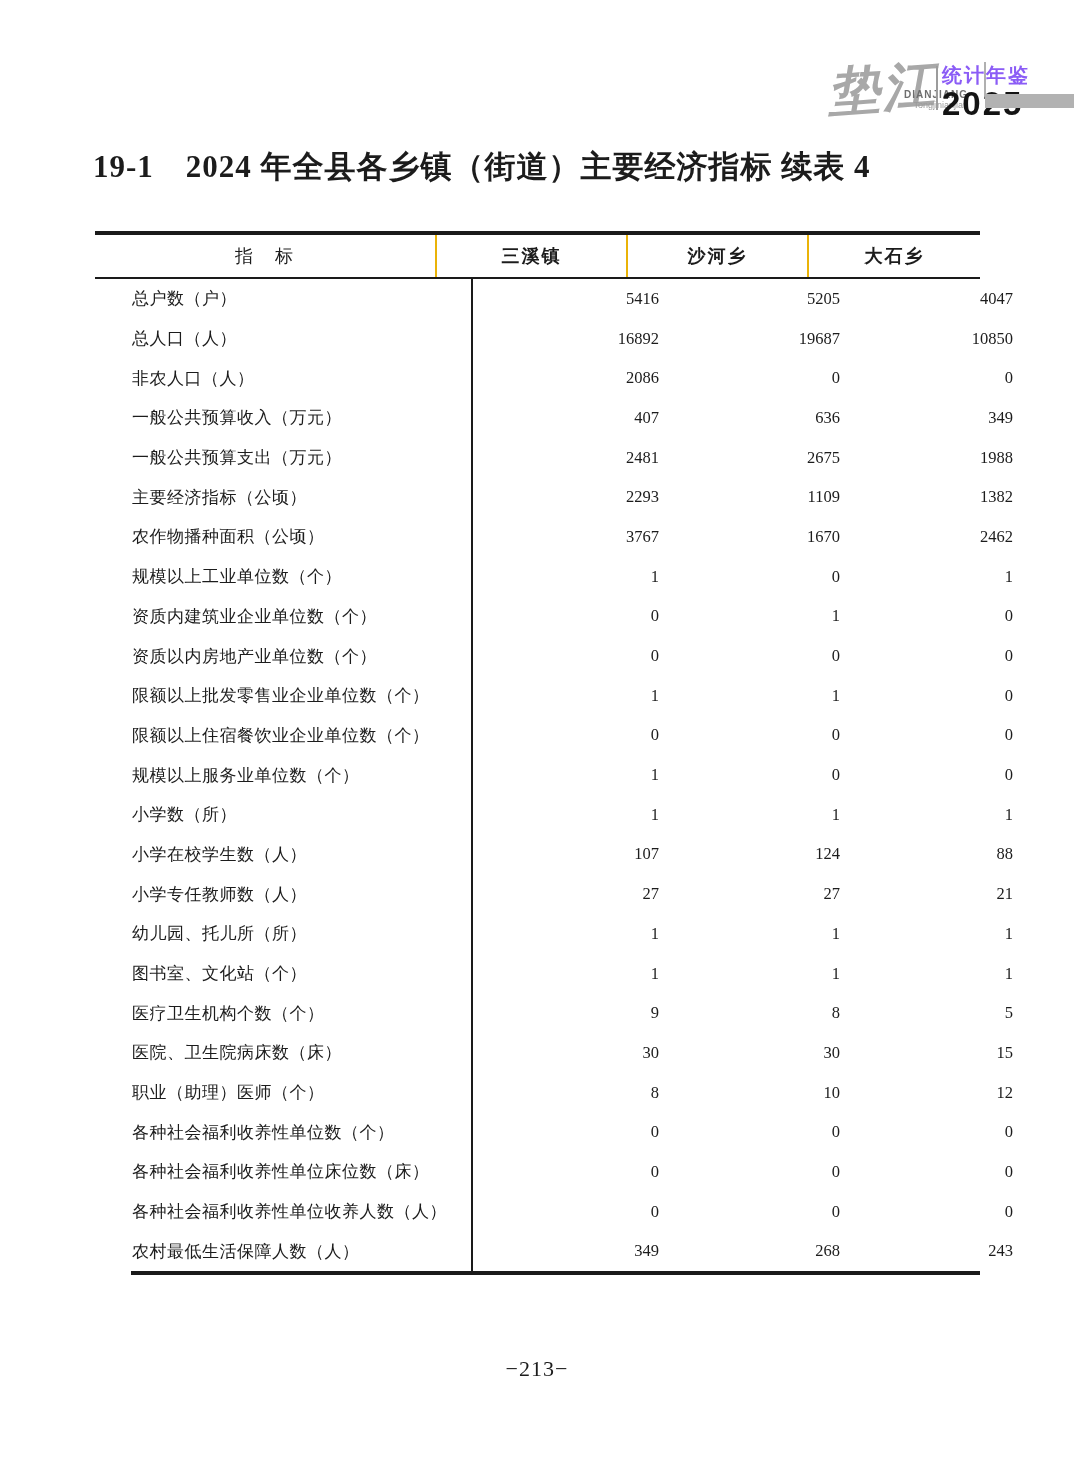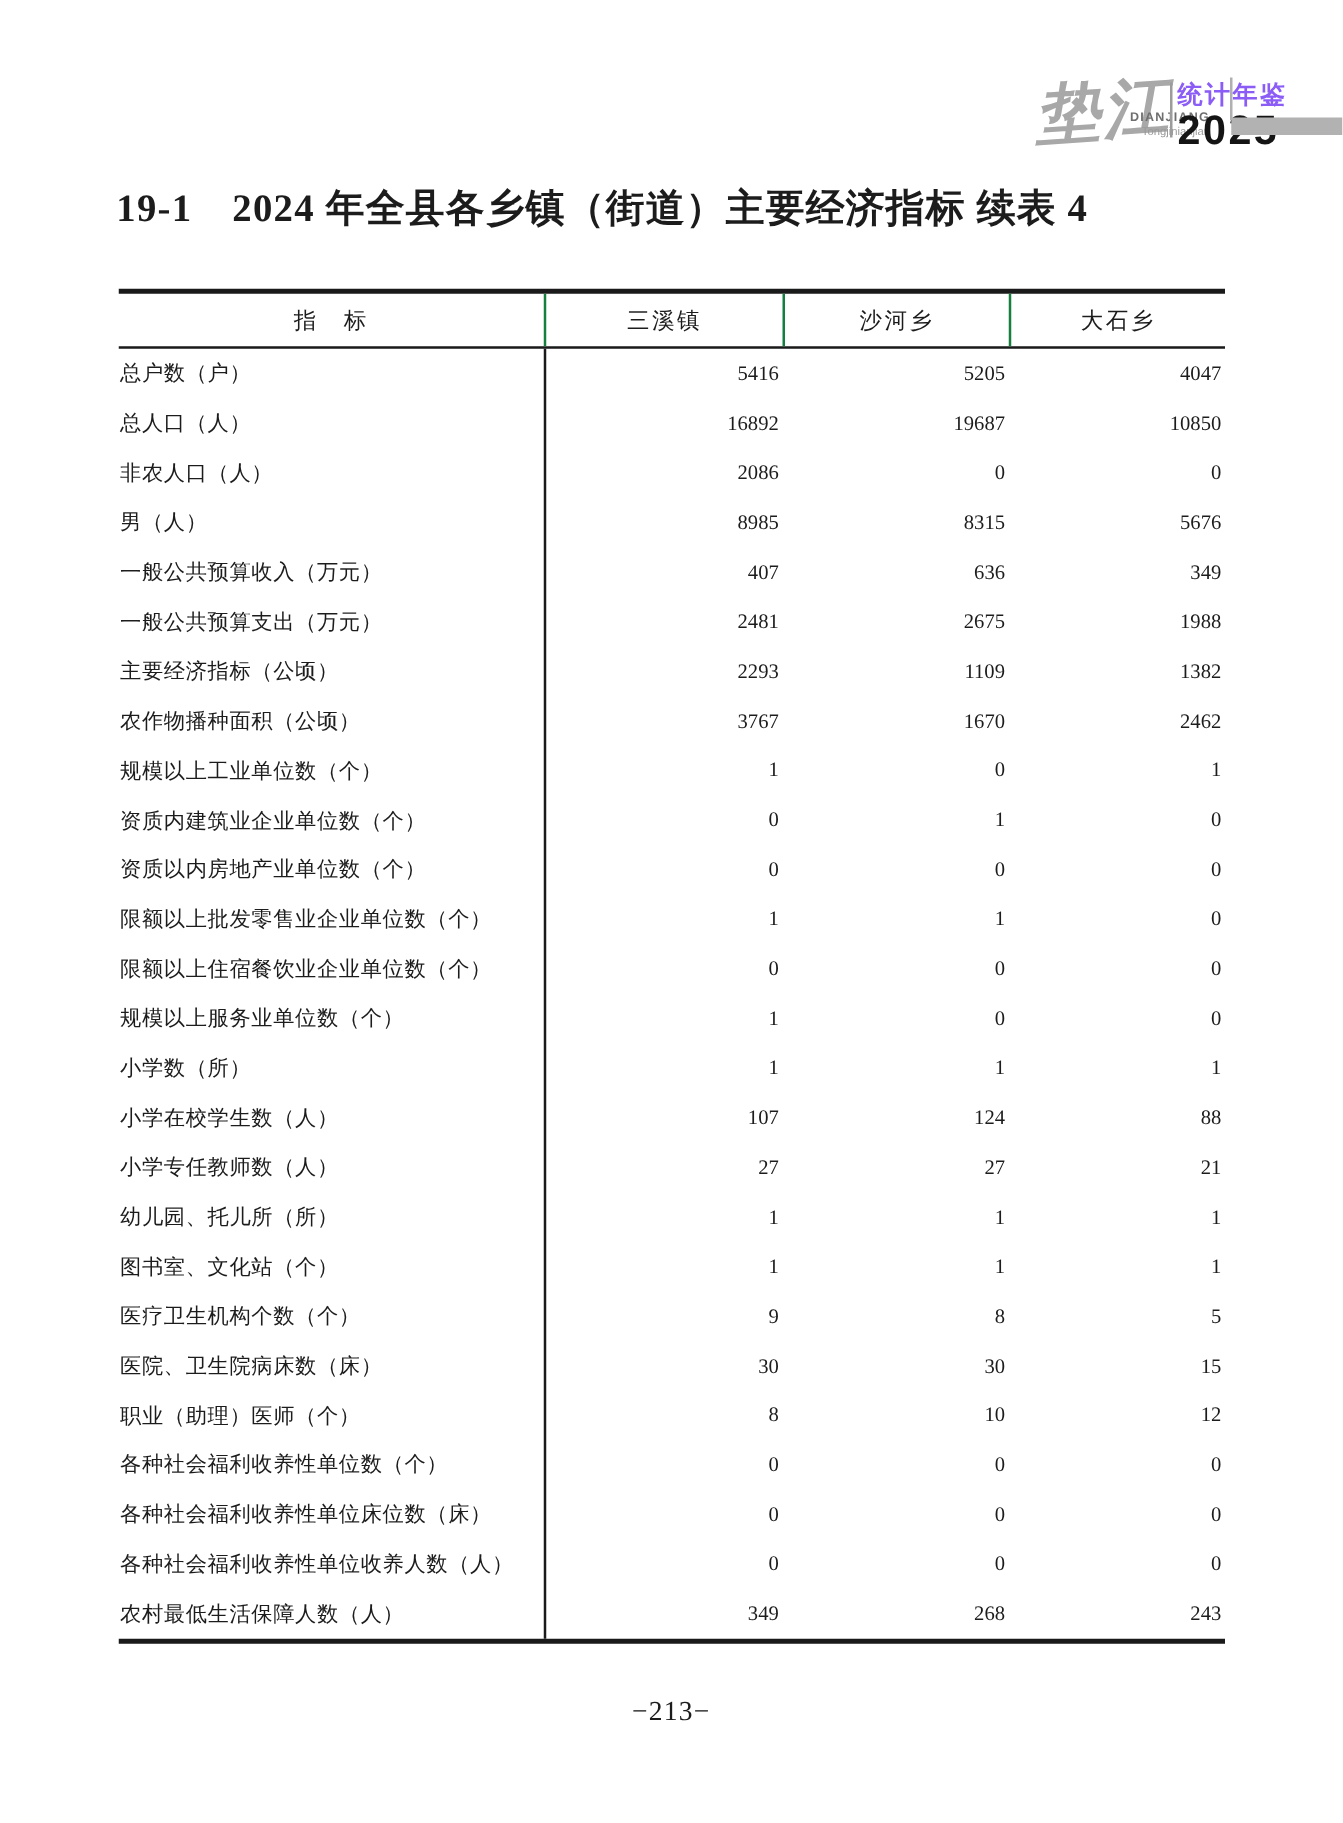--- a/index.html
+++ b/index.html
@@ -47,22 +47,22 @@
   .thead {
     display:grid; grid-template-columns:340px 191px 181px 173px;
     border-top:4px solid #1a1a1a; border-bottom:2px solid #1a1a1a;
     height:48px;
   }
   .thead .hcell {
     display:flex; align-items:center; justify-content:center;
     font-size:18px; letter-spacing:2px;
     font-family:"Liberation Sans","DejaVu Sans",sans-serif;
   }
-  .thead .hcell + .hcell { border-left:2px solid #15803d; }
-  .tbody { position:relative; border-bottom:4px solid #1a1a1a; }
+  .thead .hcell + .hcell { border-left:2px solid #eab308;font-weight:bold; }
+  .tbody { position:relative; border-bottom:4px solid #1a1a1a;margin-left:36px; }
   .tbody .vline { position:absolute; left:340px; top:0; bottom:0; width:2px; background:#1a1a1a; }
   .trow {
     display:grid; grid-template-columns:340px 191px 181px 173px;
     height:39.69px; align-items:center;
   }
   .tcell.label { font-size:17px; padding-left:1px; white-space:nowrap; letter-spacing:0.5px; }
   .tcell.value { text-align:right; font-size:16.5px; padding-right:3px;
     font-family:"Liberation Serif","DejaVu Serif",serif; }
 
   
@@ -112,26 +112,20 @@
         <div class="tcell value">19687</div>
         <div class="tcell value">10850</div>
       </div>
       <div class="trow">
         <div class="tcell label">非农人口（人）</div>
         <div class="tcell value">2086</div>
         <div class="tcell value">0</div>
         <div class="tcell value">0</div>
       </div>
       <div class="trow">
-        <div class="tcell label">男（人）</div>
-        <div class="tcell value">8985</div>
-        <div class="tcell value">8315</div>
-        <div class="tcell value">5676</div>
-      </div>
-      <div class="trow">
         <div class="tcell label">一般公共预算收入（万元）</div>
         <div class="tcell value">407</div>
         <div class="tcell value">636</div>
         <div class="tcell value">349</div>
       </div>
       <div class="trow">
         <div class="tcell label">一般公共预算支出（万元）</div>
         <div class="tcell value">2481</div>
         <div class="tcell value">2675</div>
         <div class="tcell value">1988</div>

